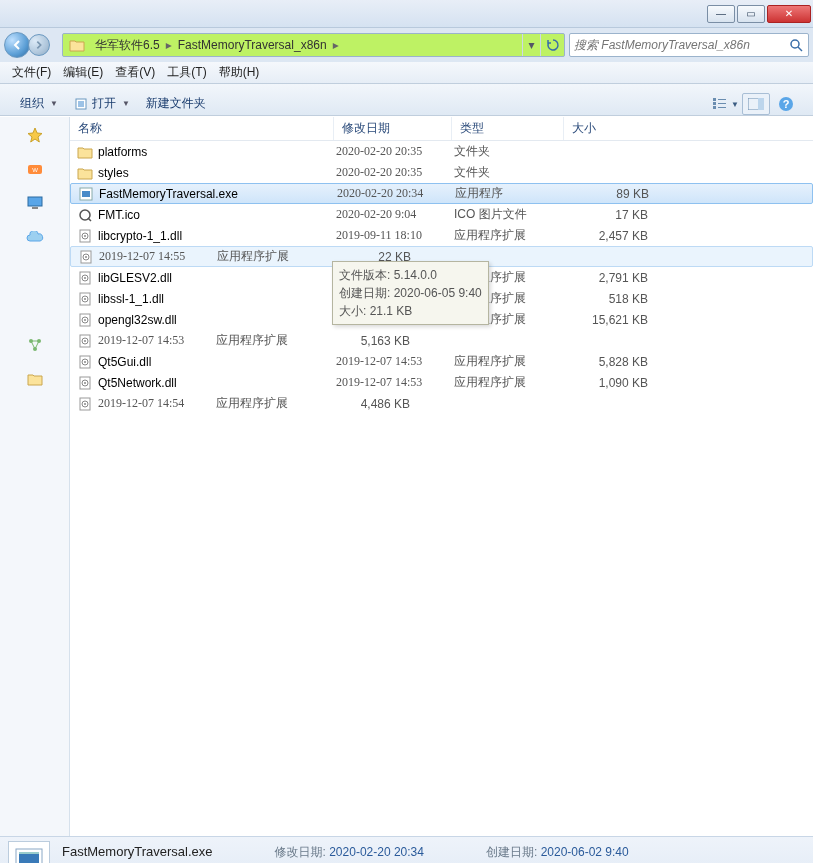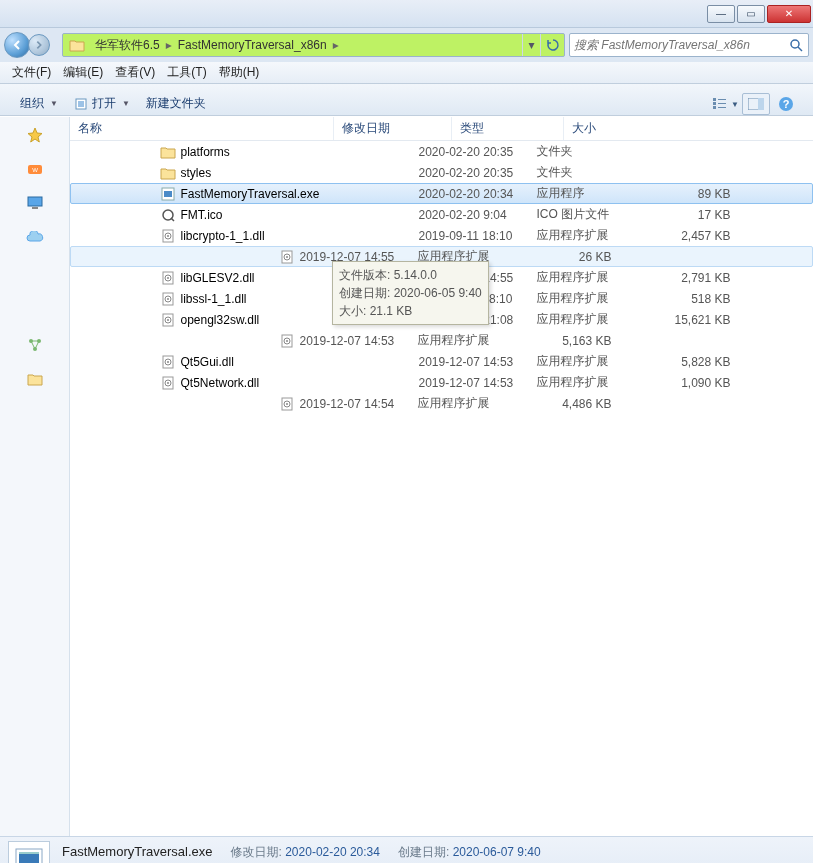--- a/index.html
+++ b/index.html
@@ -48,38 +48,38 @@
 .cols { height: 24px; display: flex; align-items: center; border-bottom: 1px solid #e3e9f0; color: #2a4a7a; background: #fff; font-family: Liberation Mono, monospace; }
 .col { padding: 0 8px; border-right: 1px solid #e8eef5; height: 100%; display: flex; align-items: center; }
 .col:last-child { border-right: none; }
 .c-name { width: 264px; }
 .c-date { width: 118px; }
 .c-type { width: 112px; }
 .c-size { width: 90px; justify-content: flex-start; }
 
 
 .filerows { flex: 1; overflow: auto; position: relative; }
-.frow { height: 21px; display: flex; align-items: center; padding-left: 6px; justify-content: center; }
+.frow { height: 21px; display: flex; align-items: center; padding-left: 6px; }
 .frow.selected { background: linear-gradient(#e6f1fc,#cfe5fa); border: 1px solid #8ec1f0; border-radius: 2px; }
 .frow.hover { background: #eaf4fd; border: 1px solid #bddaf5; border-radius: 2px; }
 .frow .ficon { width: 18px; height: 16px; display: flex; align-items: center; justify-content: center; margin-right: 4px; }
 .frow .fname { width: 238px; white-space: nowrap; overflow: hidden; }
-.frow .fdate { width: 118px; color: #555; }
+.frow .fdate { width: 118px; color: #555; font-family: Liberation Serif, serif; }
 .frow .ftype { width: 112px; color: #555; }
 .frow .fsize { width: 82px; text-align: right; color: #555; }
 
 
 .tooltip { position: absolute; left: 262px; top: 120px; background: #f6f6ee; border: 1px solid #b5b5a0; padding: 4px 6px; font-size: 12px; color: #555; box-shadow: 2px 2px 4px rgba(0,0,0,.15); line-height: 1.5; }
 
 
 .details { height: 50px; background: linear-gradient(#eef3fa,#e1eaf5); border-top: 1px solid #c8d6e6; display: flex; align-items: center; padding: 4px 8px; gap: 12px; }
 .details .dicon { width: 42px; height: 42px; border: 1px solid #bcd; background: #fff; display: flex; align-items: center; justify-content: center; }
 .details .dinfo { display: grid; grid-template-columns: auto auto auto auto; column-gap: 18px; row-gap: 2px; font-size: 12px; }
 .details .dname { font-size: 13px; color: #222; }
-.details .dlabel { color: #6a7a8a; }
+.details .dlabel { color: #6a7a8a; margin-left: 44px; }
 .details .dval { color: #2a5a9a; }
 
 svg { display: block; }
 </style>
 </head>
 <body>
 
 <div class="titlebar">
   <div class="btn">—</div>
   <div class="btn">▭</div>
@@ -287,21 +287,21 @@
         <div class="frow hover">
           <span class="ficon">
             <svg width="14" height="14" viewBox="0 0 14 14">
               <rect x="2" y="1" width="10" height="12" fill="#fff" stroke="#999"></rect>
               <circle cx="7" cy="7" r="3" fill="none" stroke="#888"></circle>
               <circle cx="7" cy="7" r="1" fill="#888"></circle>
             </svg>
           </span>
           <span class="fdate">2019-12-07 14:55</span>
           <span class="ftype">应用程序扩展</span>
-          <span class="fsize">26 KB</span>
+          <span class="fsize">22 KB</span>
         </div>
         <div class="frow">
           <span class="ficon">
             <svg width="14" height="14" viewBox="0 0 14 14">
               <rect x="2" y="1" width="10" height="12" fill="#fff" stroke="#999"></rect>
               <circle cx="7" cy="7" r="3" fill="none" stroke="#888"></circle>
               <circle cx="7" cy="7" r="1" fill="#888"></circle>
             </svg>
           </span>
           <span class="fname">libGLESV2.dll</span>
@@ -398,18 +398,18 @@
   <div class="dicon">
     <svg width="32" height="32" viewBox="0 0 32 32">
         <rect x="3" y="3" width="26" height="26" fill="#fff" stroke="#8aa8c6"></rect>
         <rect x="6" y="8" width="20" height="14" fill="#3a7ab8"></rect>
         <rect x="6" y="6" width="20" height="2" fill="#9cc"></rect>
       </svg>
   </div>
   <div class="dinfo">
     <div class="dname" style="grid-column:1">FastMemoryTraversal.exe</div>
     <div style="grid-column:2"><span class="dlabel">修改日期:</span> <span class="dval">2020-02-20 20:34</span></div>
-    <div style="grid-column:3"><span class="dlabel">创建日期:</span> <span class="dval">2020-06-07 9:40</span></div>
+    <div style="grid-column:3"><span class="dlabel">创建日期:</span> <span class="dval">2020-06-02 9:40</span></div>
     <div></div>
     <div class="dlabel" style="grid-column:1">应用程序</div>
     <div style="grid-column:2"> </div>
   </div>
 </div>
 
 </body></html>

